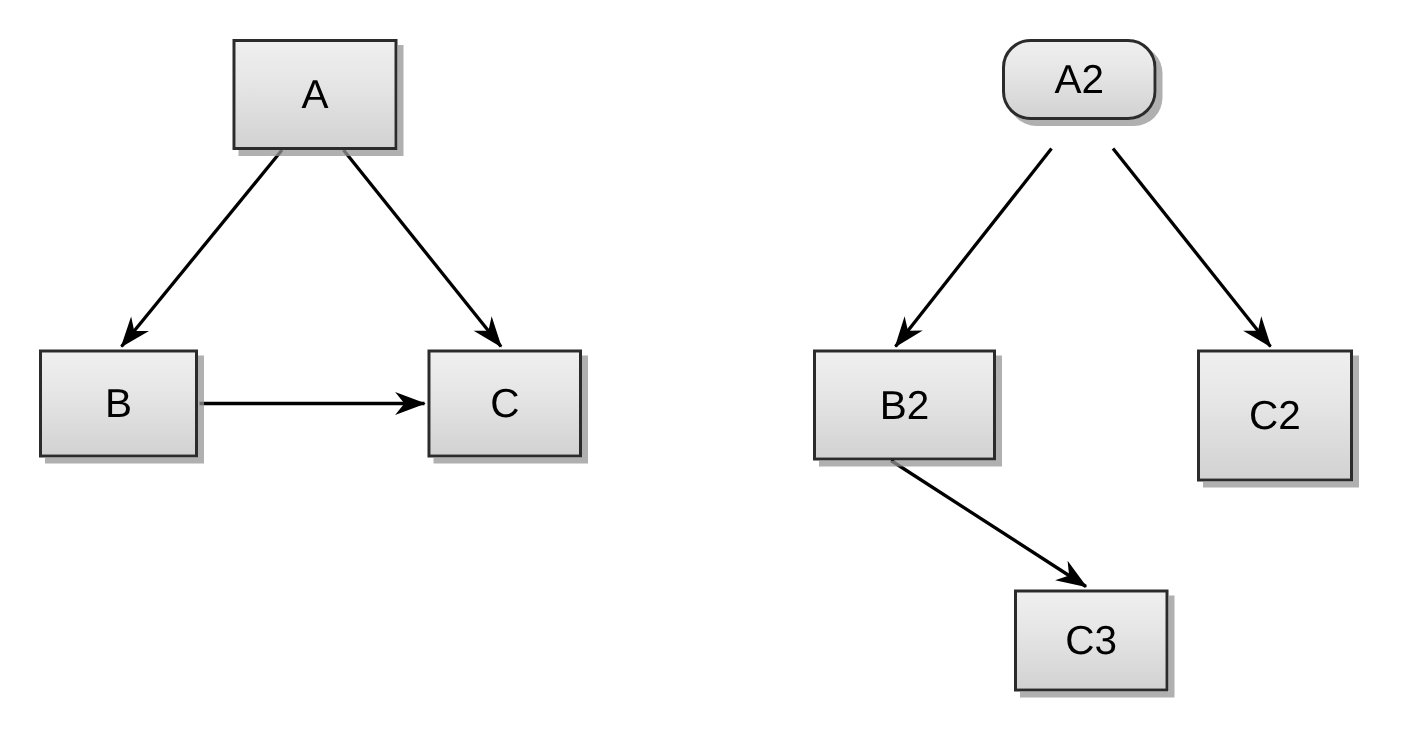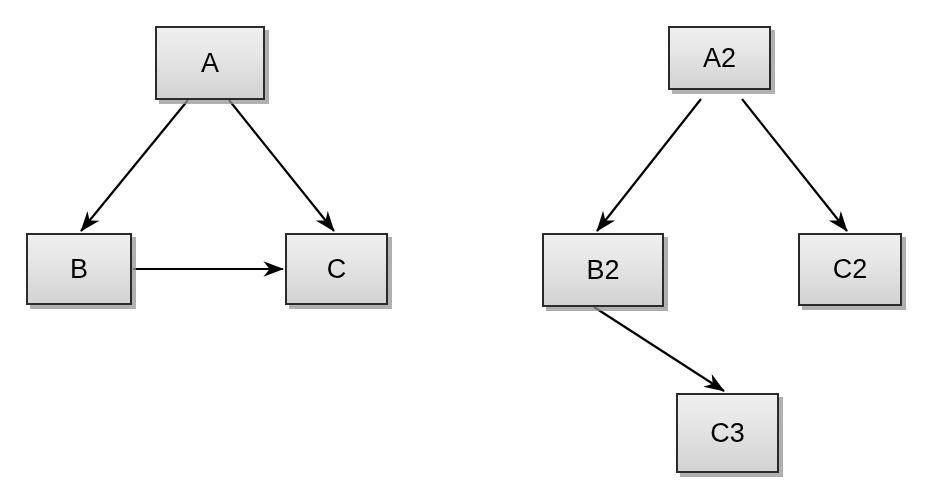--- a/index.html
+++ b/index.html
@@ -71,27 +71,27 @@
   <div id="nodes-group">
       <div class="node" style="left: 155px; top: 26px; width: 110px; height: 74px;">
         <span class="node-label">A</span>
       </div>
       <div class="node" style="left: 26px; top: 233px; width: 106px; height: 72px;">
         <span class="node-label">B</span>
       </div>
       <div class="node" style="left: 285px; top: 233px; width: 103px; height: 72px;">
         <span class="node-label">C</span>
       </div>
-      <div class="node" style="left: 668px; top: 26px; width: 103px; height: 64px;">
+      <div class="node" style="left: 668px; top: 26px; width: 103px; height: 54px; border-radius: 19px;">
         <span class="node-label">A2</span>
       </div>
       <div class="node" style="left: 542px; top: 233px; width: 122px; height: 74px;">
         <span class="node-label">B2</span>
       </div>
-      <div class="node" style="left: 798px; top: 233px; width: 104px; height: 73px;">
+      <div class="node" style="left: 798px; top: 233px; width: 104px; height: 88px;">
         <span class="node-label">C2</span>
       </div>
-      <div class="node" style="left: 676px; top: 393px; width: 103px; height: 80px;">
+      <div class="node" style="left: 676px; top: 393px; width: 103px; height: 68px;">
         <span class="node-label">C3</span>
       </div>
     </div>
 
 </div>
 
 </body></html>

